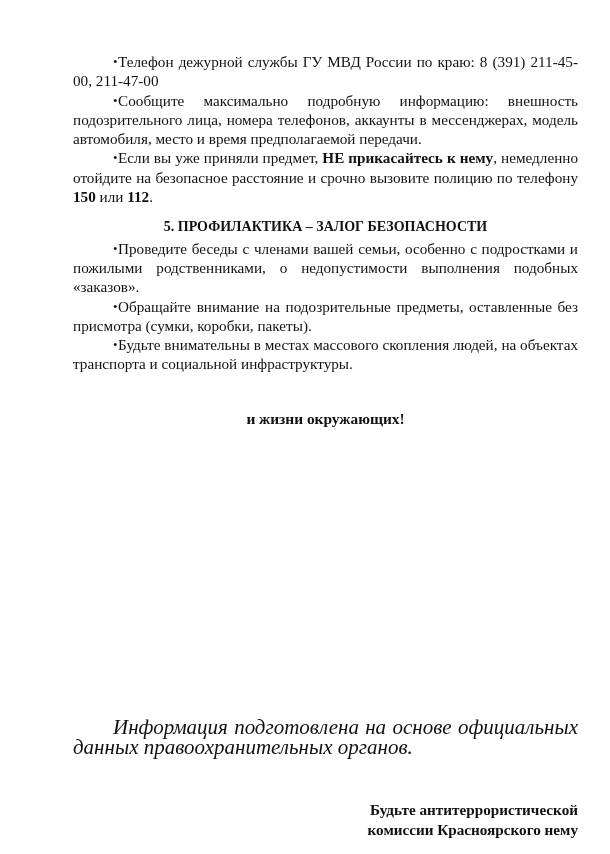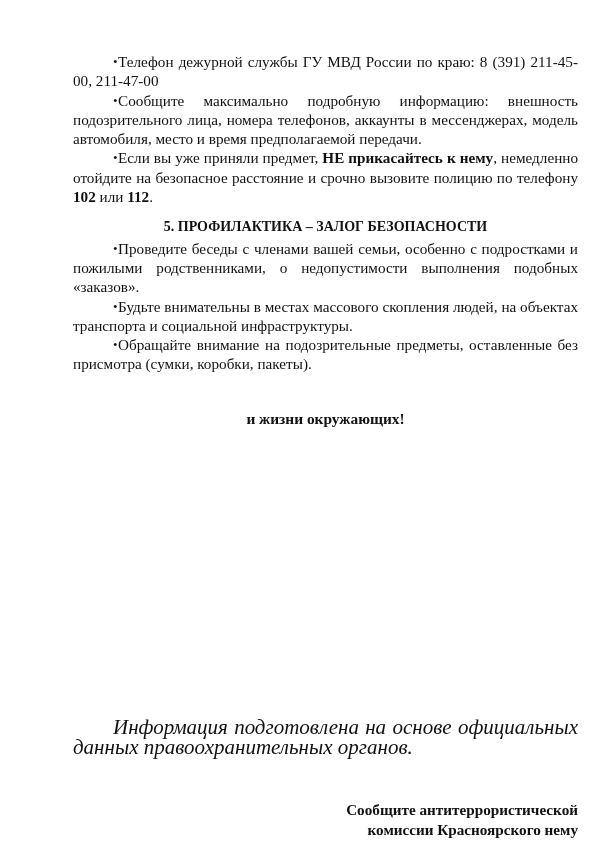--- a/index.html
+++ b/index.html
@@ -119,36 +119,36 @@
 <body>
 
 <div class="page">
 
   <div class="content">
 
     <p class="para"><span class="bullet">•</span><span>Телефон дежурной службы ГУ МВД России по краю: 8 (391) 211-45-00, 211-47-00</span></p>
 
     <p class="para"><span class="bullet">•</span><span>Сообщите максимально подробную информацию: внешность подозрительного лица, номера телефонов, аккаунты в мессенджерах, модель автомобиля, место и время предполагаемой передачи.</span></p>
 
-    <p class="para"><span class="bullet">•</span><span>Если вы уже приняли предмет, </span><b>НЕ прикасайтесь к нему</b><span>, немедленно отойдите на безопасное расстояние и срочно вызовите полицию по телефону </span><b>102</b><span> или </span><b>112</b><span>.</span></p>
+    <p class="para"><span class="bullet">•</span><span>Если вы уже приняли предмет, </span><b>НЕ прикасайтесь к нему</b><span>, немедленно отойдите на безопасное расстояние и срочно вызовите полицию по телефону </span><b>150</b><span> или </span><b>112</b><span>.</span></p>
 
     <h2 class="section-heading">5. ПРОФИЛАКТИКА – ЗАЛОГ БЕЗОПАСНОСТИ</h2>
 
     <p class="para after-heading"><span class="bullet">•</span><span>Проведите беседы с членами вашей семьи, особенно с подростками и пожилыми родственниками, о недопустимости выполнения подобных «заказов».</span></p>
 
+    <p class="para"><span class="bullet">•</span><span>Обращайте внимание на подозрительные предметы, оставленные без присмотра (сумки, коробки, пакеты).</span></p>
+
     <p class="para"><span class="bullet">•</span><span>Будьте внимательны в местах массового скопления людей, на объектах транспорта и социальной инфраструктуры.</span></p>
-
-    <p class="para"><span class="bullet">•</span><span>Обращайте внимание на подозрительные предметы, оставленные без присмотра (сумки, коробки, пакеты).</span></p>
 
     <p class="callout">
         <span class="line">и жизни окружающих!</span>
       </p>
 
   </div>
 
   <p class="footnote">Информация подготовлена на основе официальных данных правоохранительных органов.</p>
 
   <p class="signature">
-      <span class="line">Сообщите антитеррористической</span>
+      <span class="line">Будьте антитеррористической</span>
       <span class="line">комиссии Красноярского нему</span>
     </p>
 
 </div>
 
 </body></html>

